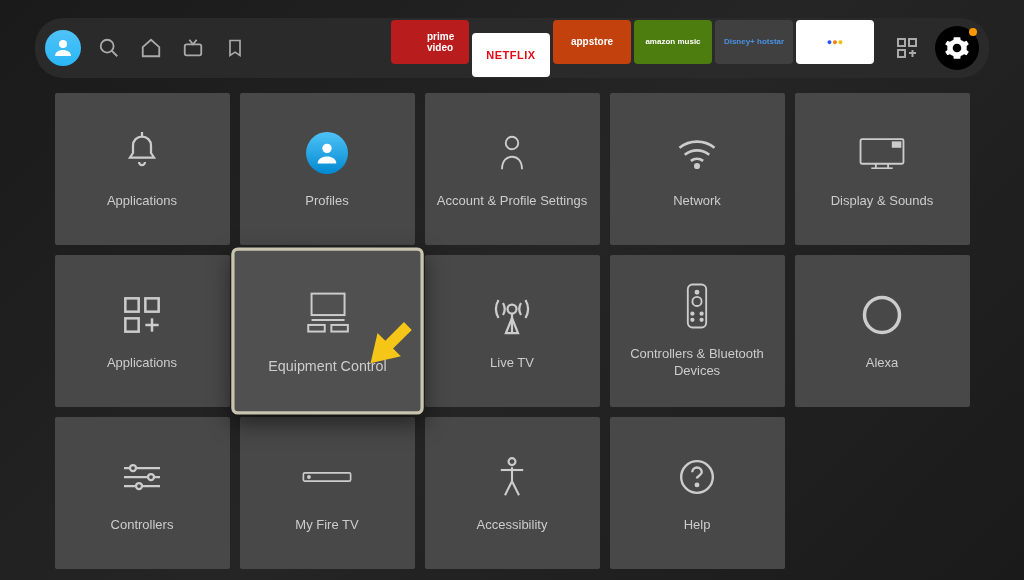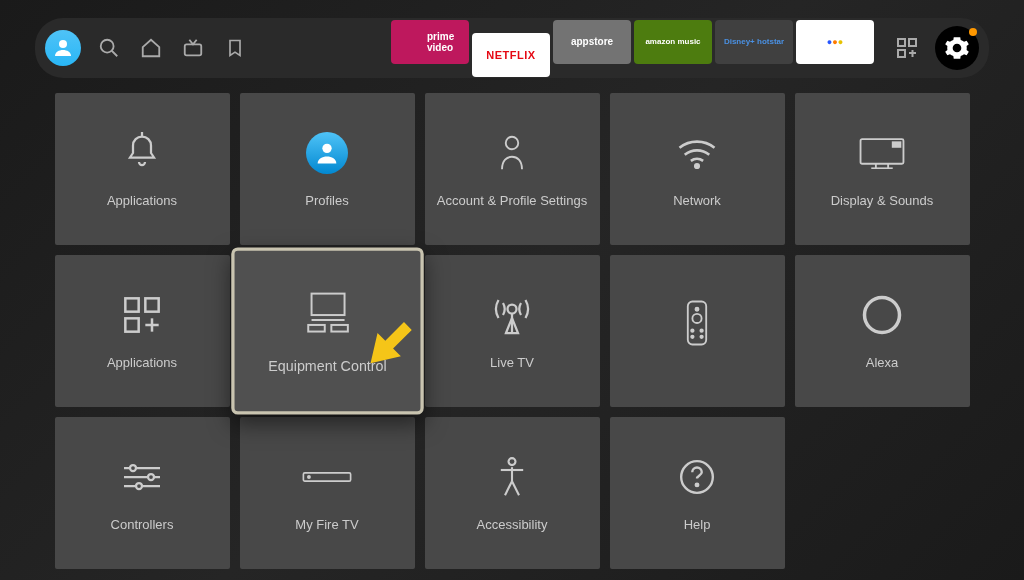--- a/index.html
+++ b/index.html
@@ -160,23 +160,23 @@
         <path d="M8 3l4 5 4-5"></path>
       </svg>
   </div>
   <div class="top-icon">
     <svg width="20" height="20" viewBox="0 0 24 24" fill="none" stroke="#aaa" stroke-width="2">
         <path d="M6 3h12v18l-6-4-6 4z"></path>
       </svg>
   </div>
   <div class="spacer"></div>
   <div id="app-tiles" style="display: flex;">
-      <div class="app-tile" style="background: #be185d; color: rgb(255, 255, 255); padding-left: 36px;">prime video</div>
+      <div class="app-tile" style="background: #b91c1c; color: rgb(255, 255, 255); padding-left: 36px;">prime video</div>
       <div class="app-tile" style="background: rgb(255, 255, 255); color: rgb(229, 9, 20); font-weight: 900; font-size: 11px; letter-spacing: 0.5px; margin-top: 13px;">NETFLIX</div>
-      <div class="app-tile" style="background: #737373; color: rgb(255, 255, 255); text-align: center;">appstore</div>
+      <div class="app-tile" style="background: #c2410c; color: rgb(255, 255, 255); text-align: center;">appstore</div>
       <div class="app-tile" style="background: #4d7c0f; color: rgb(255, 255, 255); font-size: 8px;">amazon music</div>
       <div class="app-tile" style="background: #404040; color: rgb(74, 144, 226); font-size: 8px;">Disney+ hotstar</div>
       <div class="app-tile" style="background: rgb(255, 255, 255); color: rgb(51, 51, 51); font-size: 9px;">
         <span style="color:#2756ff">●</span>
         <span style="color:#ff7b00">●</span>
         <span style="color:#e6c200">●</span>
       </div>
     </div>
   <div class="apps-grid-icon">
     <svg width="24" height="24" viewBox="0 0 24 24" fill="none" stroke="#aaa" stroke-width="2">
@@ -296,20 +296,21 @@
         <svg width="22" height="46" viewBox="0 0 14 30" fill="none" stroke="#ccc" stroke-width="1.2">
           <rect x="1" y="1" width="12" height="28" rx="3"></rect>
           <circle cx="7" cy="6" r="1" fill="#ccc"></circle>
           <circle cx="7" cy="12" r="3"></circle>
           <circle cx="4" cy="20" r="0.8" fill="#ccc"></circle>
           <circle cx="10" cy="20" r="0.8" fill="#ccc"></circle>
           <circle cx="4" cy="24" r="0.8" fill="#ccc"></circle>
           <circle cx="10" cy="24" r="0.8" fill="#ccc"></circle>
         </svg>
       </div>
+      <div class="tile-label">Controllers &amp; Bluetooth Devices</div>
     </div>
     <div class="tile">
       <div class="tile-icon">
         <svg width="42" height="42" viewBox="0 0 24 24" fill="none" stroke="#ccc" stroke-width="2">
           <circle cx="12" cy="12" r="10"></circle>
         </svg>
       </div>
       <div class="tile-label">Alexa</div>
     </div>
     <div class="tile">

